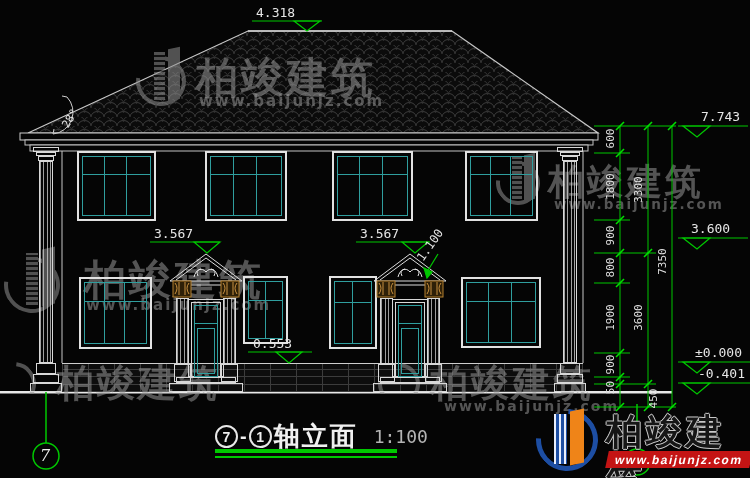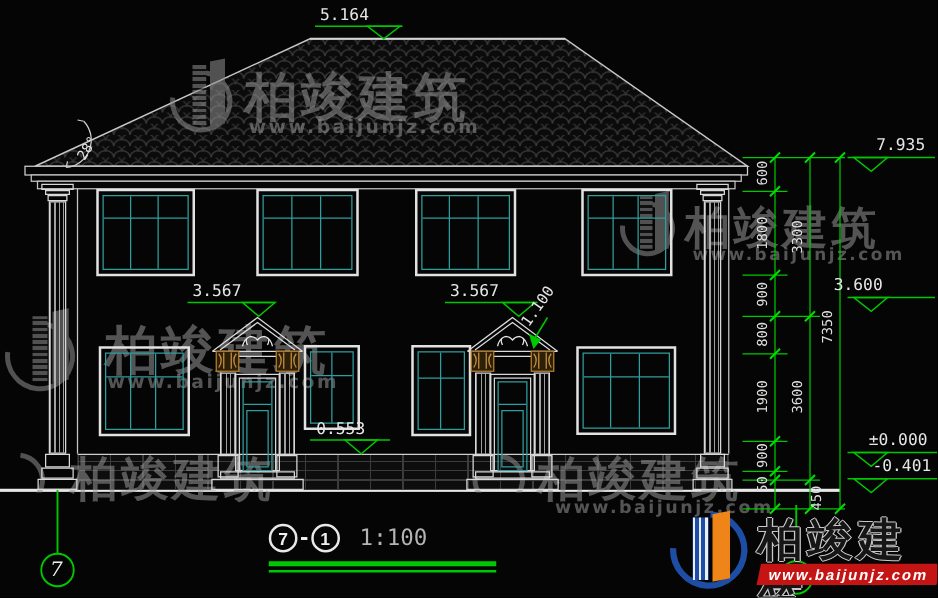--- a/index.html
+++ b/index.html
@@ -311,23 +311,23 @@
     </g>
 
     <g stroke="#00c800" fill="none" stroke-width="1.5">
       <line x1="46" y1="392" x2="46" y2="443"></line>
         <circle cx="46" cy="456" r="13"></circle>
       <line x1="637" y1="404" x2="637" y2="449"></line>
         <circle cx="637" cy="462" r="13"></circle>
     </g>
   </svg>
 
-  <span class="dimtxt" style="left:256px;top:5px">5.164</span>
-  <span class="dimtxt" style="left:701px;top:109px">7.935</span>
-  <span class="dimtxt" style="left:667px;top:221px">3.600</span>
+  <span class="dimtxt" style="left:256px;top:5px">4.318</span>
+  <span class="dimtxt" style="left:701px;top:109px">7.743</span>
+  <span class="dimtxt" style="left:691px;top:221px">3.600</span>
   <span class="dimtxt" style="left:695px;top:345px">±0.000</span>
   <span class="dimtxt" style="left:698px;top:366px">-0.401</span>
   <span class="dimtxt" style="left:154px;top:226px">3.567</span>
   <span class="dimtxt" style="left:360px;top:226px">3.567</span>
   <span class="dimtxt" style="left:253px;top:336px">0.553</span>
   <span class="dimtxt rot" style="left:412px;top:238px;font-size:12px;transform:rotate(-55deg)">1.100</span>
   <span class="dimtxt rot" style="left:60px;top:112px;font-size:11px;transform:rotate(-58deg)">28°</span>
 
   <span class="vdim" style="left:588px;top:132px">600</span>
   <span class="vdim" style="left:588px;top:180px">1800</span>
@@ -343,20 +343,21 @@
 
   <span class="vdim" style="left:640px;top:255px">7350</span>
 
   <span class="bubchar" style="left:40px;top:446px">7</span>
   <span class="bubchar" style="left:633px;top:452px">1</span>
 
   <div id="titleblock">
     <span class="axcirc">7</span>
     <span class="axdash">-</span>
     <span class="axcirc">1</span>
+    <span id="title-name">轴立面</span>
     <span id="title-scale">1:100</span>
   </div>
   <div class="underline1"></div>
   <div class="underline2"></div>
 
   <div id="brandlogo">
     <div id="lg-swoosh"></div>
     <div id="lg-blue"></div>
     <div id="lg-orange"></div>
     <div id="lg-brand">柏竣建筑</div>

